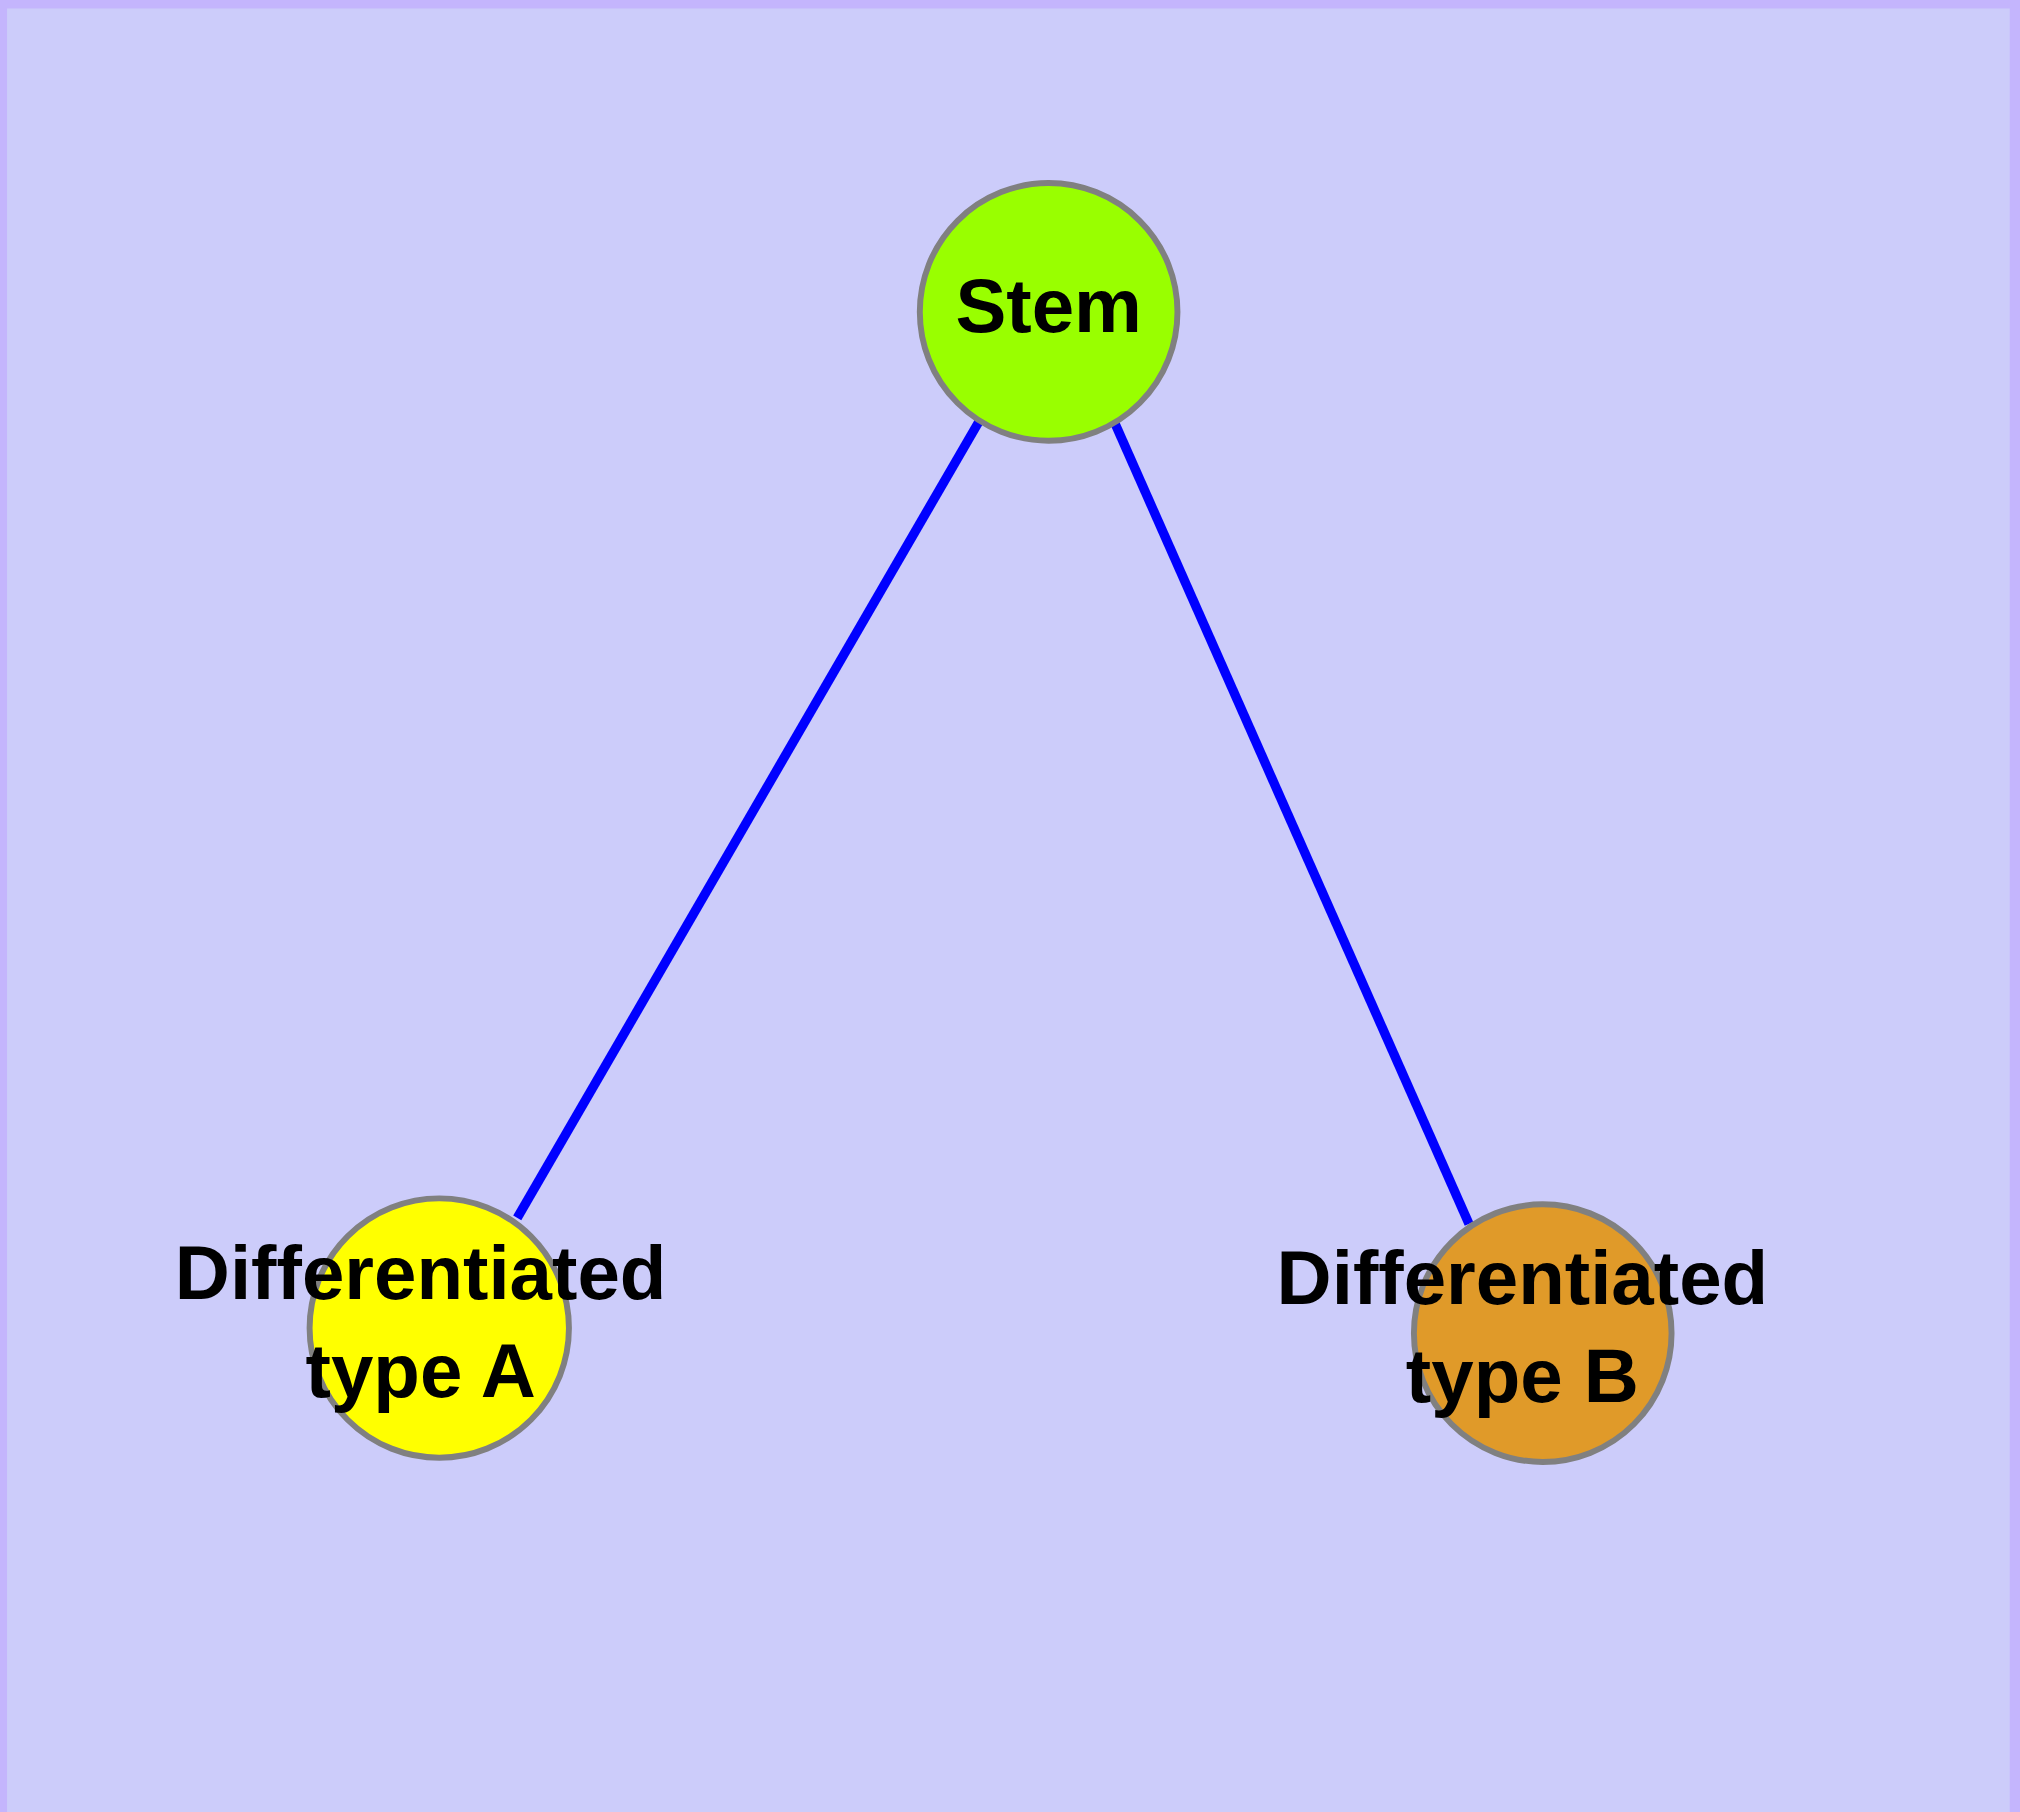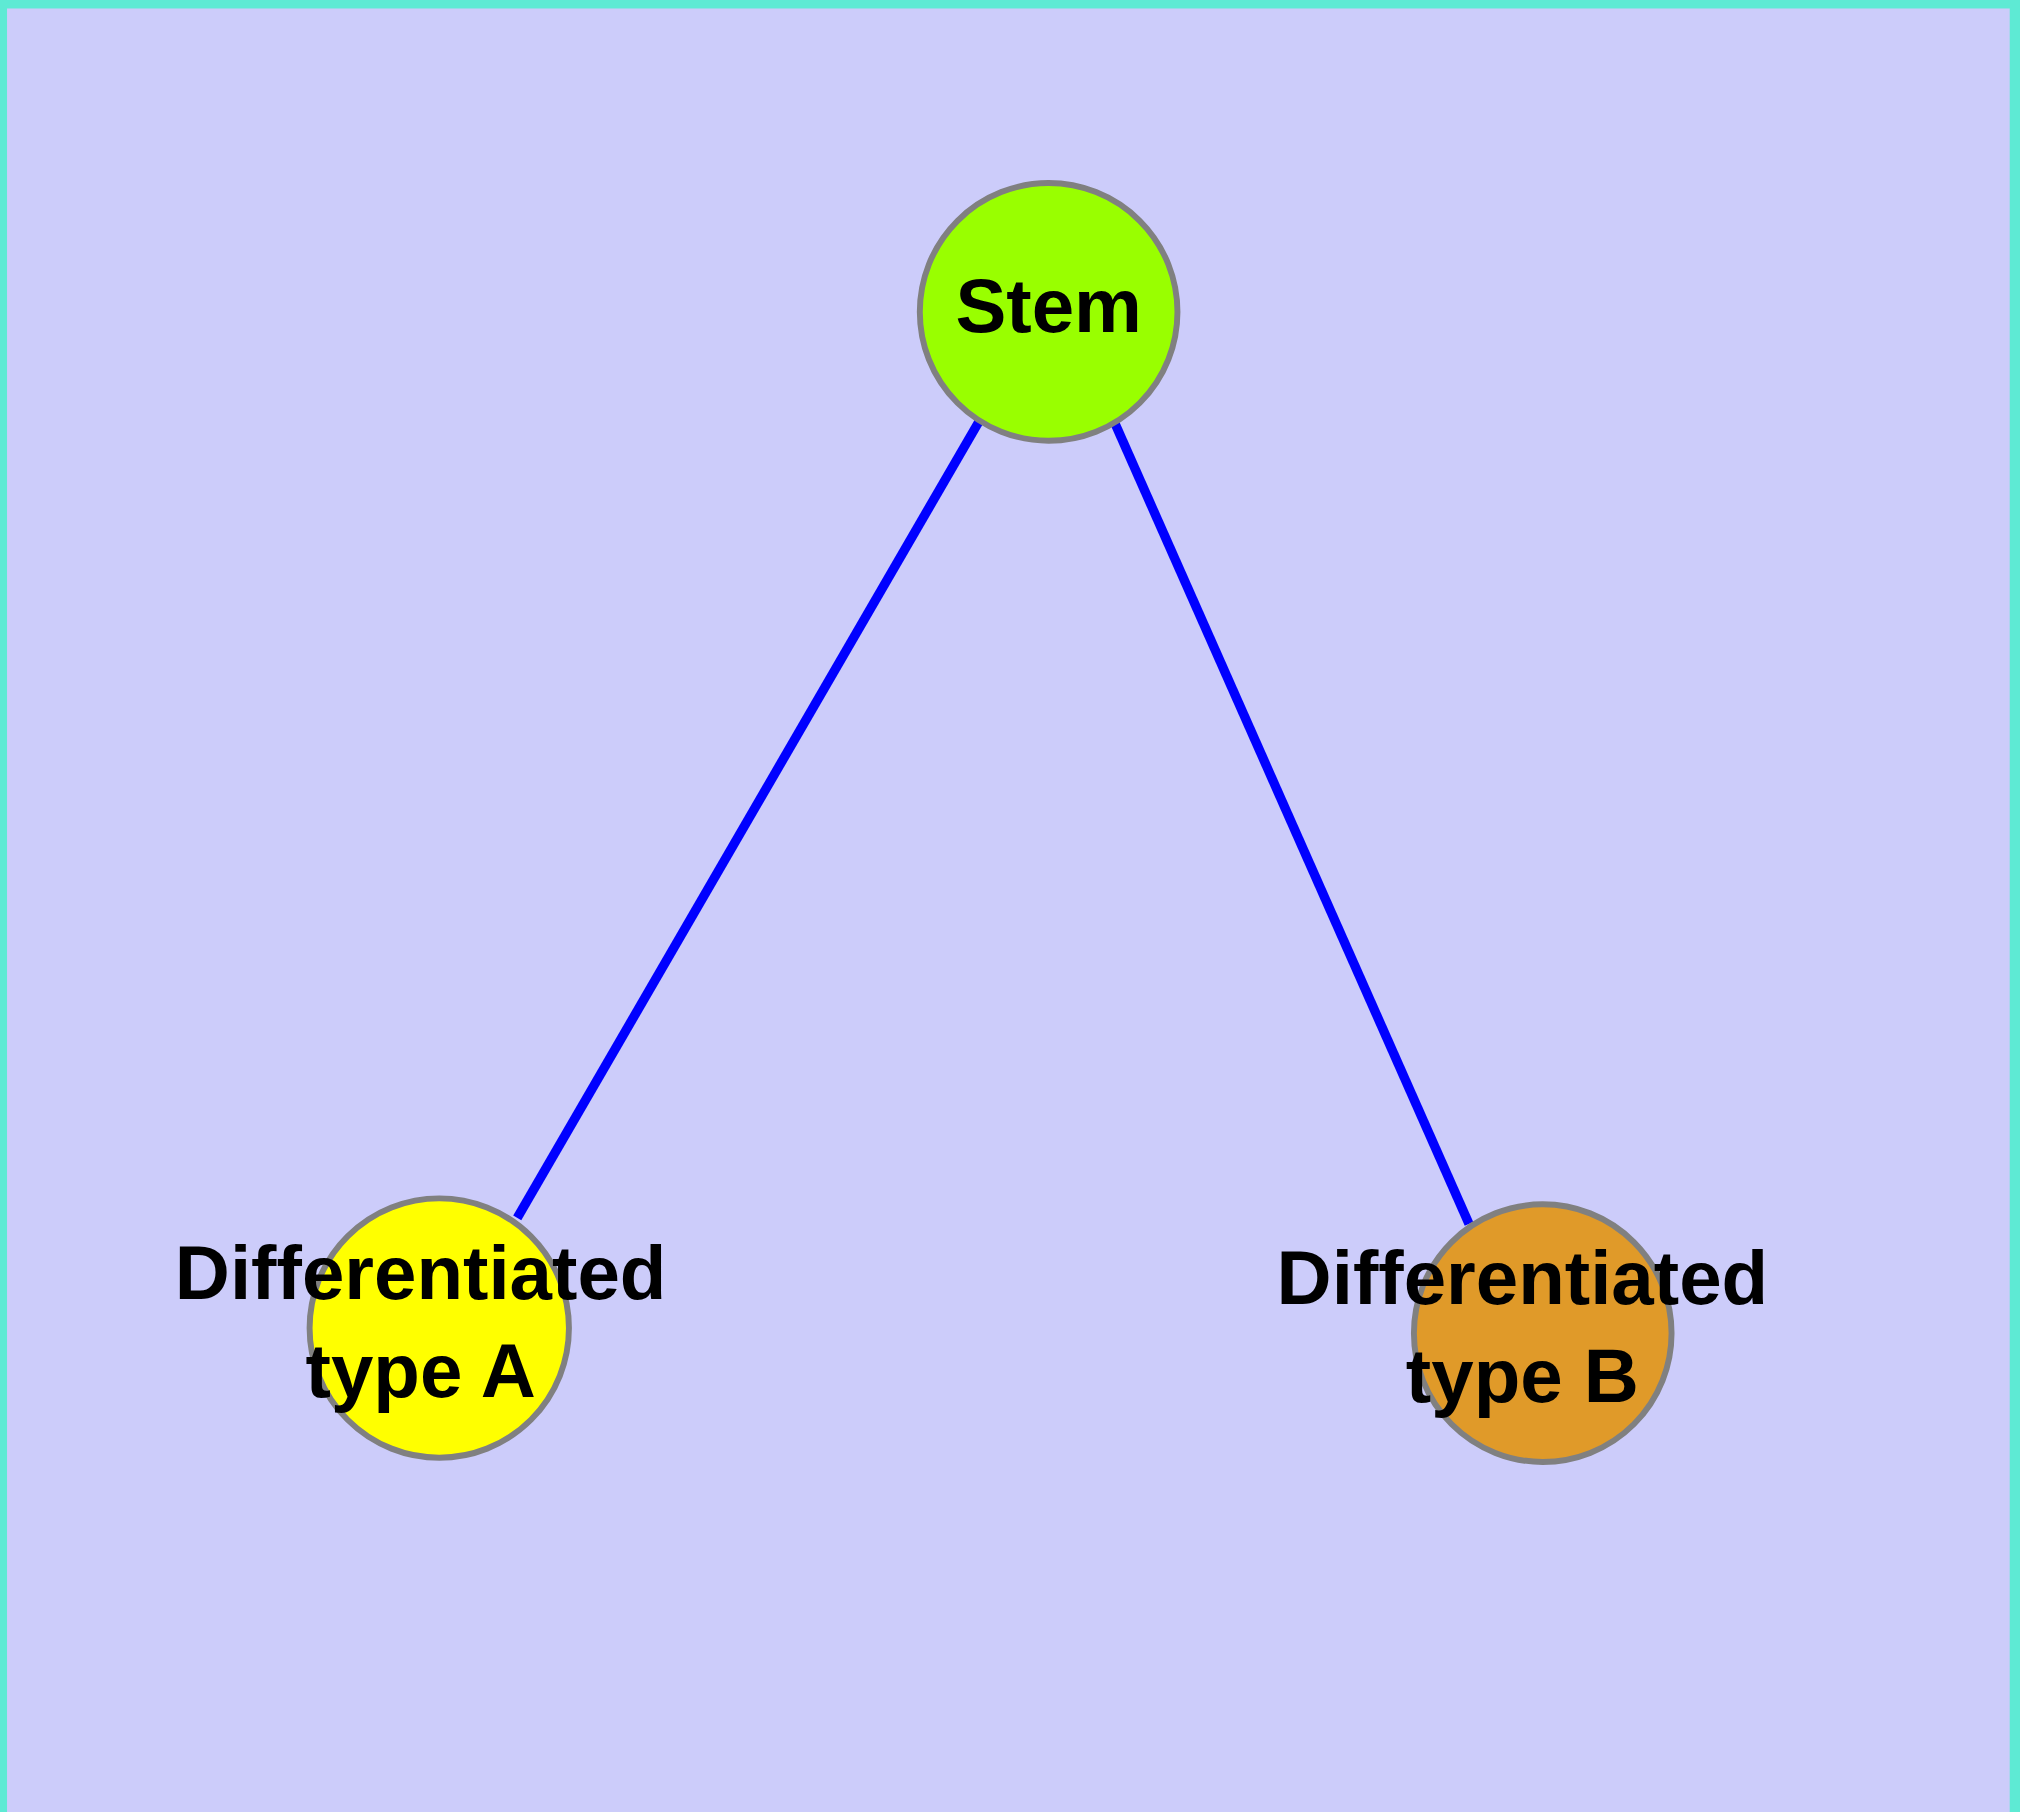--- a/index.html
+++ b/index.html
@@ -10,21 +10,21 @@
   body {
     width: 2021px;
     height: 1812px;
     overflow: hidden;
     font-family: "Liberation Sans", sans-serif;
   }
   #graph-canvas {
     position: relative;
     width: 2021px;
     height: 1812px;
-    background: #5eead4;
+    background: #c4b5fd;
     text-align: center;
   }
   #graph-svg {
     position: absolute;
     top: 0;
     left: 0;
     width: 2021px;
     height: 1812px;
     display: block;
   }

